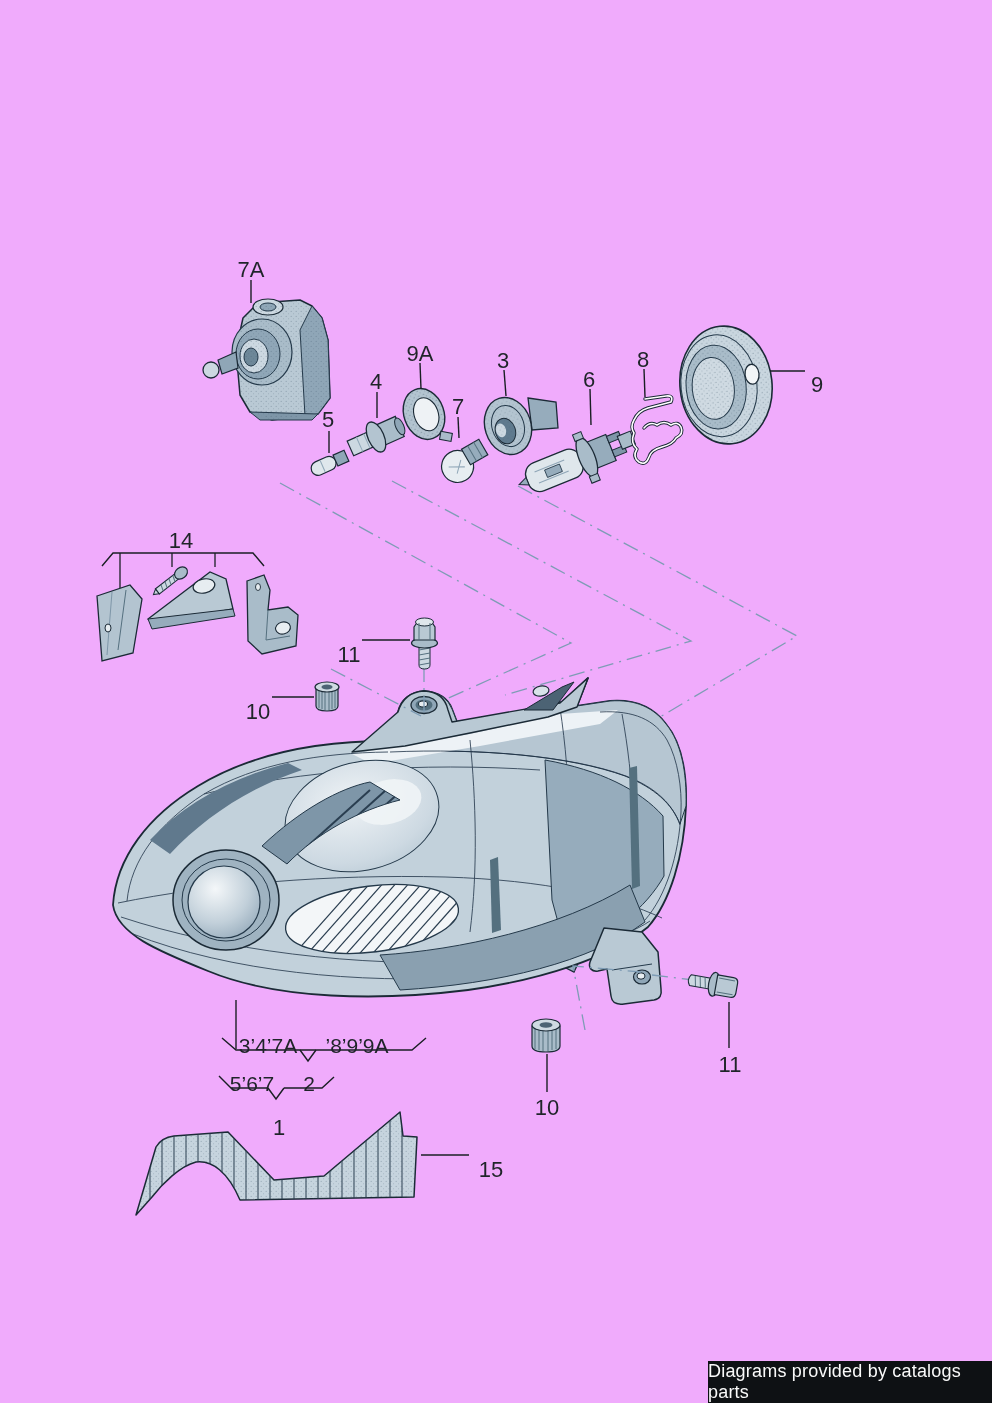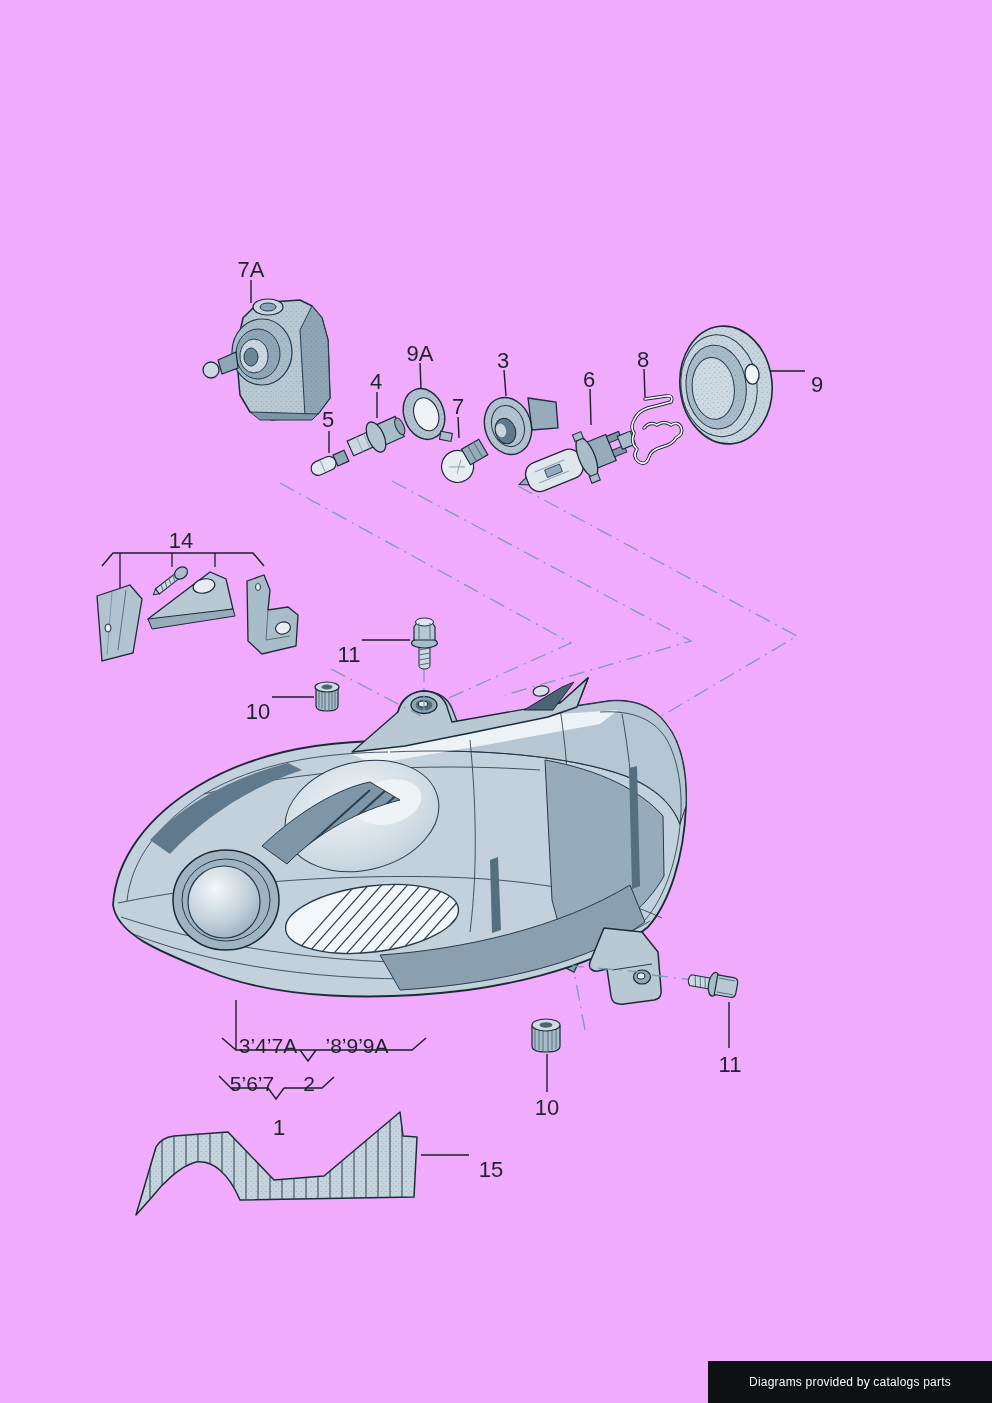--- a/index.html
+++ b/index.html
@@ -5,21 +5,21 @@
   html,body{margin:0;padding:0;background:#ffffff;}
   .stage{position:relative;width:992px;height:1403px;background:#f0abfc;overflow:hidden;
          font-family:"Liberation Sans",sans-serif;padding-left:6px;}
   .stage svg{position:absolute;left:0;top:0;}
   .co{font-size:22px;fill:#1f2429;font-family:"Liberation Sans",sans-serif;}
   .co-sm{font-size:21px;fill:#1f2429;font-family:"Liberation Sans",sans-serif;}
   .leader{stroke:#1a1f24;stroke-width:1.4;fill:none;}
   .guide{stroke:#7e9cb5;stroke-width:1.3;fill:none;stroke-dasharray:16 6 2 6;}
   .footer-bar{position:absolute;left:708px;top:1361px;width:284px;height:42px;
       background:#0e1114;color:#fafafa;display:flex;align-items:center;justify-content:center;
-      font-size:12px;letter-spacing:.2px;}
+      font-size:18px;letter-spacing:.2px;}
 </style>
 </head>
 <body>
 
 <div class="stage">
 <svg width="992" height="1403" viewBox="0 0 992 1403" xmlns="http://www.w3.org/2000/svg">
   <defs>
     <pattern id="stip" width="5" height="5" patternUnits="userSpaceOnUse">
       <circle cx="1.2" cy="1.4" r="0.65" fill="#41596c"></circle>
       <circle cx="3.6" cy="3.8" r="0.5" fill="#41596c"></circle>

